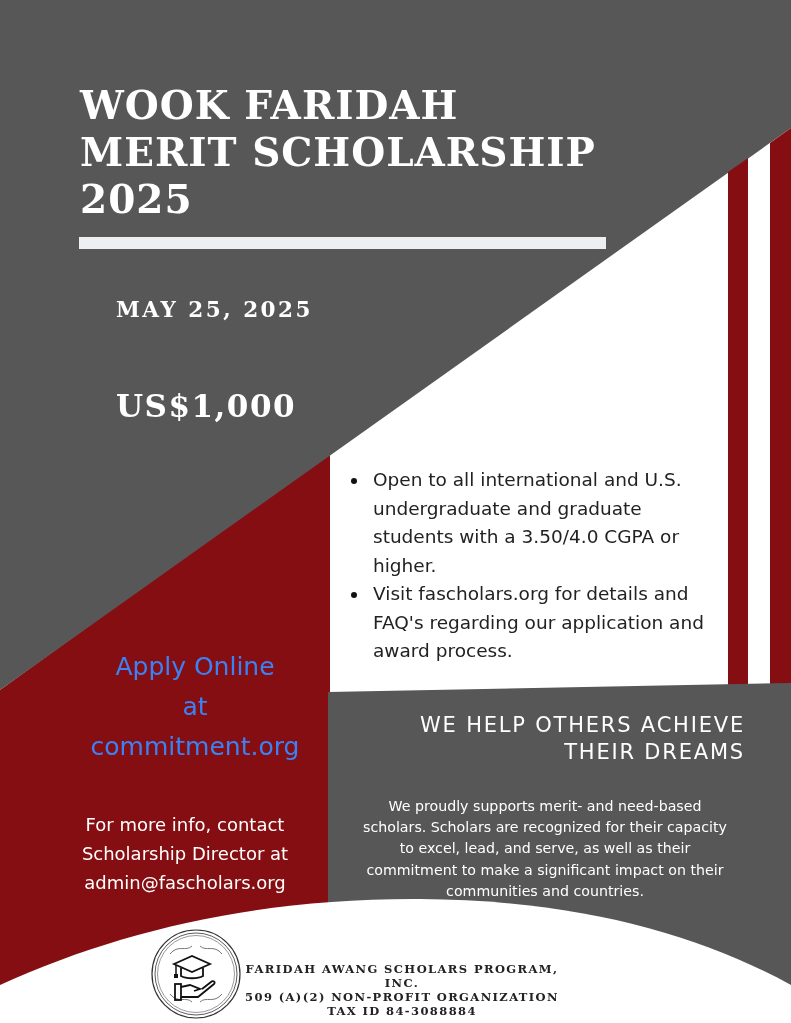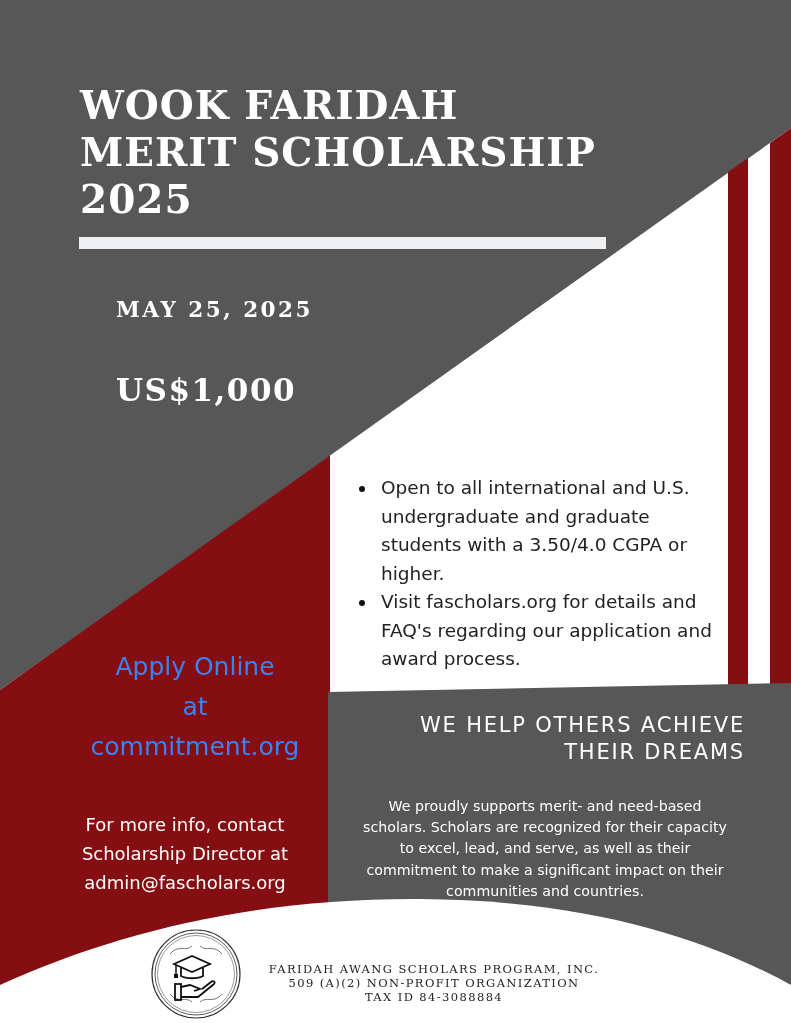--- a/index.html
+++ b/index.html
@@ -2,30 +2,30 @@
 <html><head>
 <meta charset="utf-8">
 <style>
   html, body { margin:0; padding:0; }
   body { width:791px; height:1023px; position:relative; overflow:hidden; background:#ffffff; font-family:"DejaVu Sans", sans-serif; }
   .bg-svg { position:absolute; left:0; top:0; width:791px; height:1023px; }
   .abs { position:absolute; }
   .title { left:80px; top:82px; color:#ffffff; font-family:"DejaVu Serif", serif; font-weight:bold; font-size:39px; line-height:47px; letter-spacing:1px; }
   .title-rule { left:79px; top:237px; width:527px; height:12px; background:#eeeff1; }
   .deadline { left:116px; top:296px; color:#ffffff; font-family:"DejaVu Serif", serif; font-weight:bold; font-size:21.5px; line-height:28px; letter-spacing:2.5px; }
-  .amount { left:116px; top:372px; color:#ffffff; font-family:"DejaVu Serif", serif; font-weight:bold; font-size:31px; letter-spacing:1.5px; }
-  .bullets { left:344px; top:462px; width:370px; margin:12px; padding:0; list-style:none; color:#222222; font-size:18.5px; line-height:28.5px; }
+  .amount { left:116px; top:388px; color:#ffffff; font-family:"DejaVu Serif", serif; font-weight:bold; font-size:31px; letter-spacing:1.5px; }
+  .bullets { left:344px; top:462px; width:370px; margin:4px; padding:0; list-style:none; color:#222222; font-size:18.5px; line-height:28.5px; }
   .bullets li { position:relative; padding-left:25px; }
   .bullets li .dot { position:absolute; left:3px; top:12px; width:6px; height:6px; border-radius:50%; background:#111; }
   .apply { left:60px; top:647px; width:270px; text-align:center; color:#3b82f6; font-size:25px; line-height:40px; }
   .contact { left:50px; top:810px; width:270px; text-align:center; color:#fff; font-size:18px; line-height:29px; }
   .tagline { left:345px; top:712px; width:400px; text-align:right; color:#ffffff; font-size:21px; line-height:27px; letter-spacing:1.8px; }
   .mission { left:355px; top:785px; width:380px; text-align:center; color:#ffffff; font-size:14.2px; line-height:21.2px;margin-top:11px; }
   .logo { left:150px; top:928px; width:92px; height:92px; }
-  .org { left:264px; top:962px; width:340px; text-align:center; color:#222; font-family:"DejaVu Serif", serif; font-weight:normal; font-size:11.5px; line-height:14px; letter-spacing:1.4px; }
+  .org { left:232px; top:962px; width:340px; text-align:center; color:#222; font-family:"DejaVu Serif", serif; font-weight:bold; font-size:11.5px; line-height:14px; letter-spacing:1.4px; }
 </style>
 </head>
 <body>
 
 <svg class="bg-svg" viewBox="0 0 791 1023" xmlns="http://www.w3.org/2000/svg">
 
   <rect x="0" y="0" width="791" height="1023" fill="#ffffff"></rect>
 
   <polygon points="0,690 330,452 330,1023 0,1023" fill="#850e12"></polygon>
 

